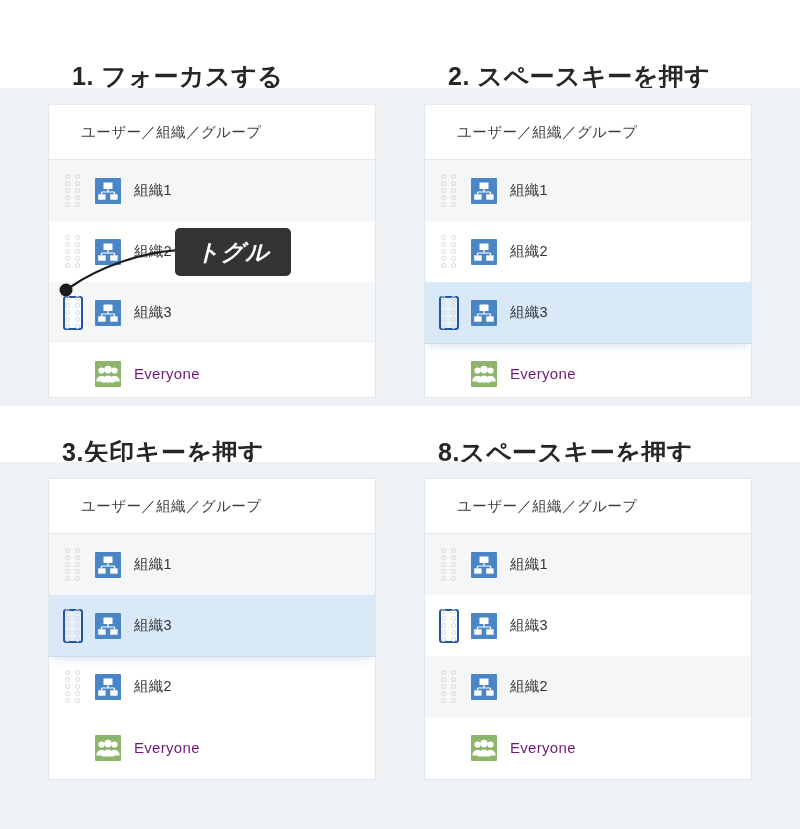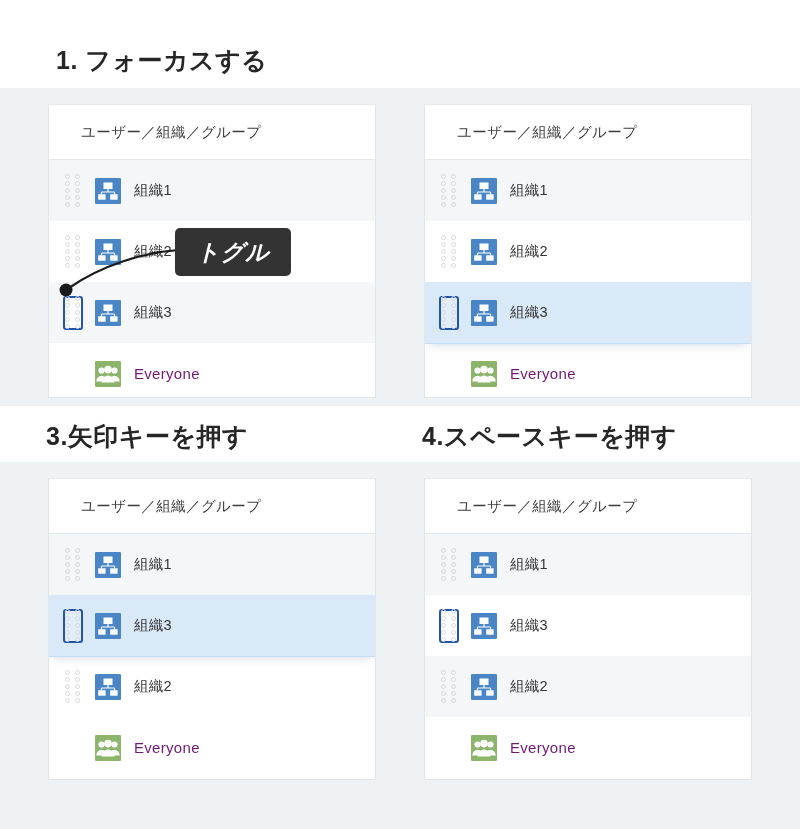--- a/index.html
+++ b/index.html
@@ -26,21 +26,21 @@
     position: absolute;
   }
 
   .step-title {
     font-size: 25px;
     font-weight: bold;
     color: #262626;
     letter-spacing: 0.5px;
     line-height: 1;
     white-space: nowrap;
-    margin: 0;
+    margin: 16px;
     padding: 0;
   }
 
   
   .plate {
     position: absolute;
     background: #eff2f4;
   }
 
   
@@ -257,20 +257,23 @@
             <circle cx="19.5" cy="9.5" r="3.1" fill="#ffffff"></circle>
             <path d="M14.3 20.5 a5.2 5.8 0 0 1 10.4 0 z" fill="#ffffff"></path>
             <circle cx="13" cy="8.6" r="3.8" fill="#ffffff"></circle>
             <path d="M6.6 21.6 a6.4 7.1 0 0 1 12.8 0 z" fill="#ffffff"></path>
           </svg>
           <span class="row-label latin">Everyone</span>
         </div>
       </div>
   </div>
 
+  <div class="step" style="left:432px; top:48px;">
+    <div class="step-title">2. スペースキーを押す</div>
+  </div>
   <div class="plate" style="left:400px; top:88px; width:400px; height:318px;"></div>
   <div class="list-card" style="left:424px; top:104px; width:328px; height:294px;">
     <div class="list-header">
       <span class="list-header-label">ユーザー／組織／グループ</span>
     </div>
     <div class="rows">
         <div class="row shade">
           <div class="handle">
             <i></i>
             <i></i>
@@ -459,21 +462,21 @@
             <path d="M14.3 20.5 a5.2 5.8 0 0 1 10.4 0 z" fill="#ffffff"></path>
             <circle cx="13" cy="8.6" r="3.8" fill="#ffffff"></circle>
             <path d="M6.6 21.6 a6.4 7.1 0 0 1 12.8 0 z" fill="#ffffff"></path>
           </svg>
           <span class="row-label latin">Everyone</span>
         </div>
       </div>
   </div>
 
   <div class="step" style="left:422px; top:424px;">
-    <div class="step-title">4.スペースキーを押す</div>
+    <div class="step-title">8.スペースキーを押す</div>
   </div>
   <div class="plate" style="left:400px; top:462px; width:400px; height:367px;"></div>
   <div class="list-card" style="left:424px; top:478px; width:328px; height:302px;">
     <div class="list-header">
       <span class="list-header-label">ユーザー／組織／グループ</span>
     </div>
     <div class="rows">
         <div class="row shade">
           <div class="handle">
             <i></i>

